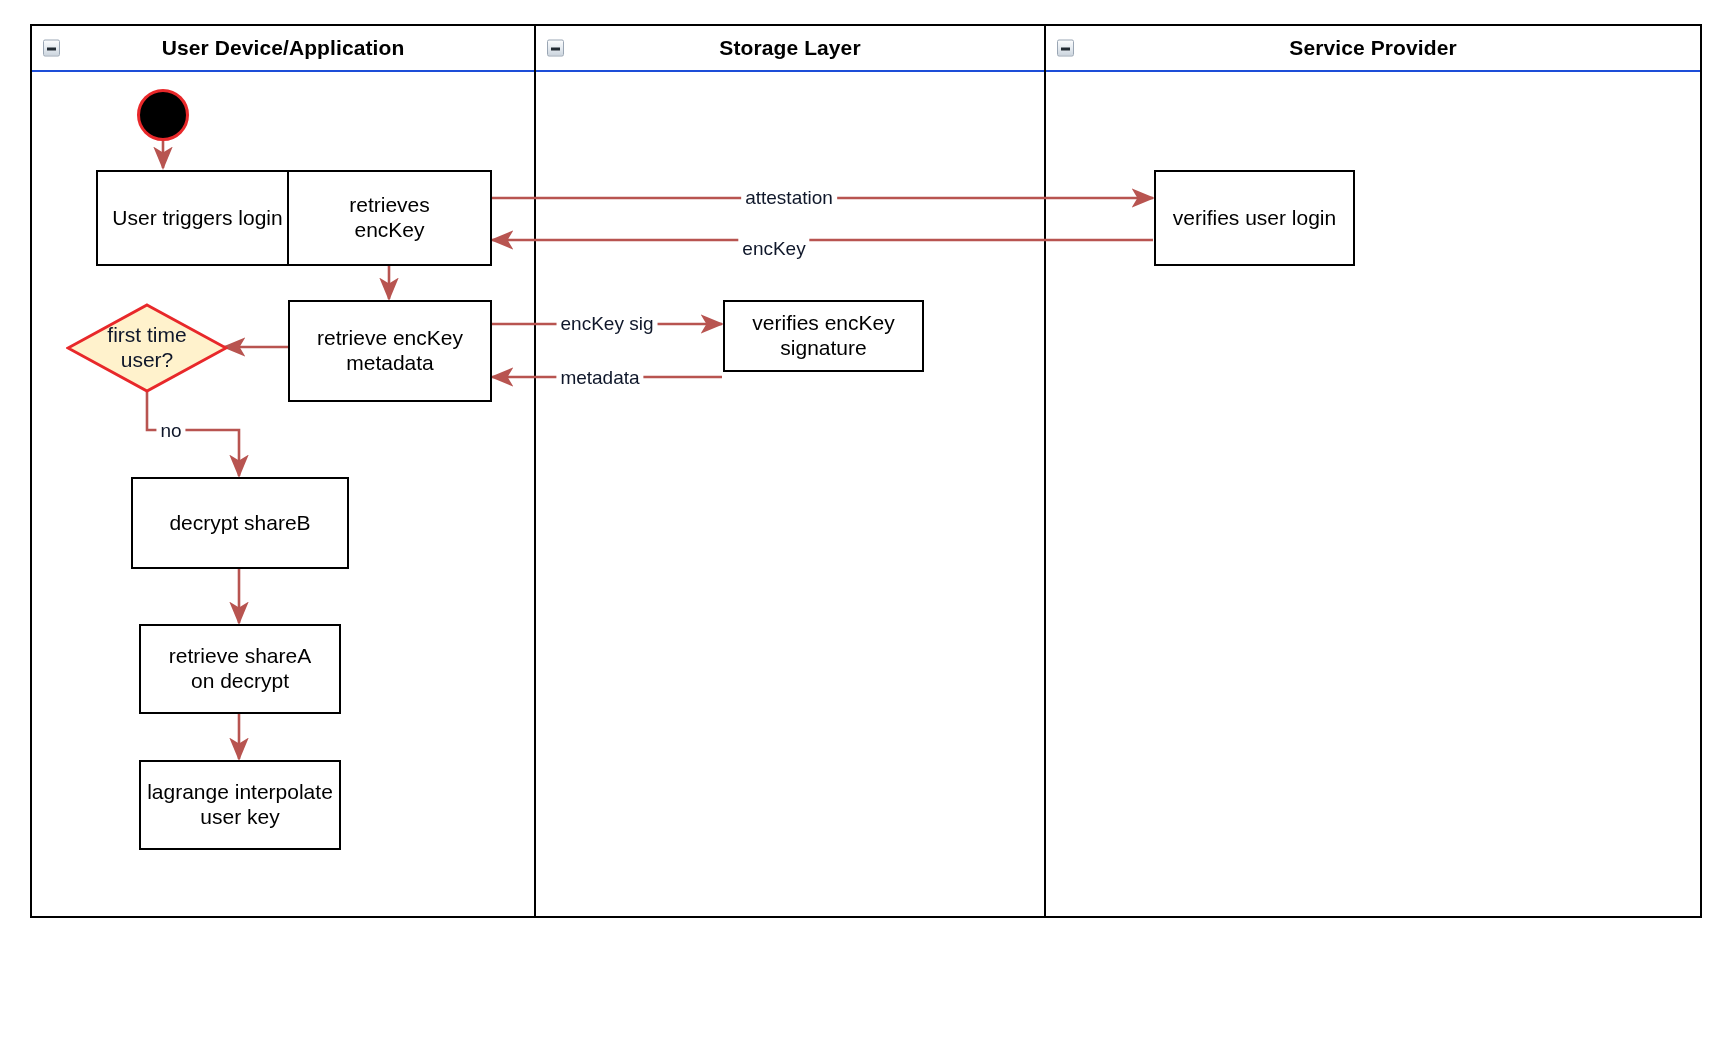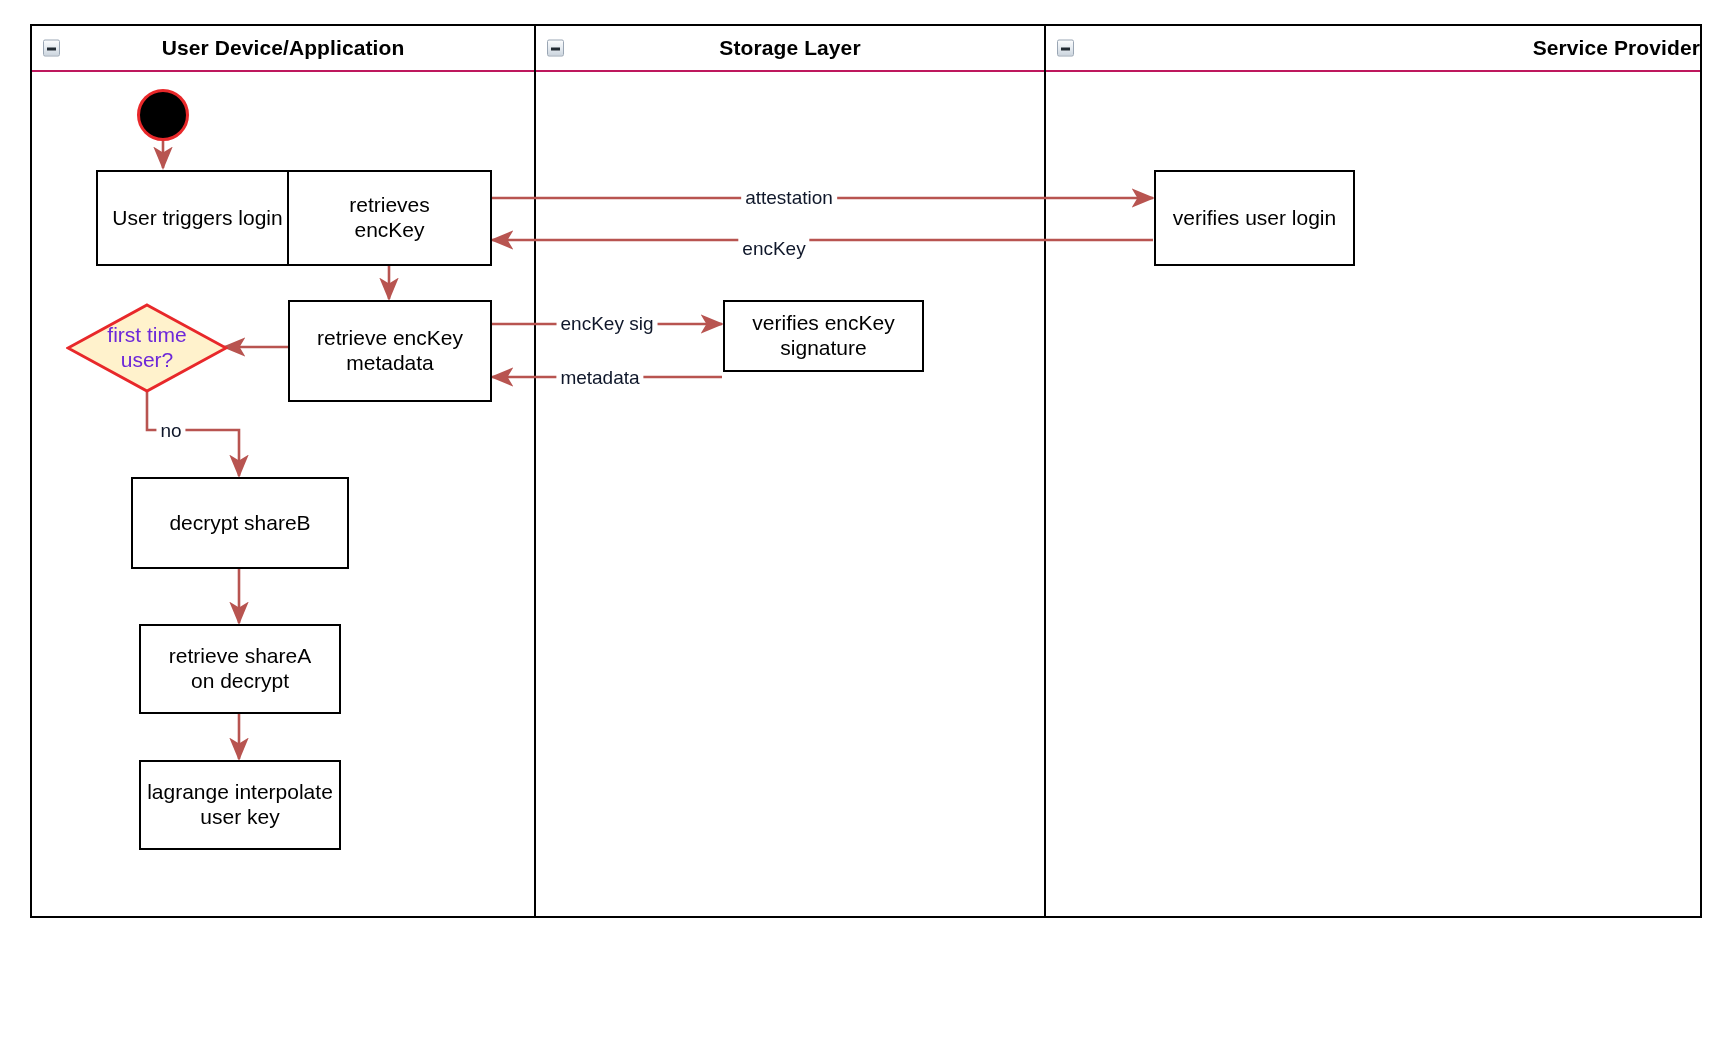--- a/index.html
+++ b/index.html
@@ -38,21 +38,21 @@
     top: 0;
     width: 2px;
     height: 100%;
     background: #000000;
   }
   .lane-header {
     position: absolute;
     top: 0;
     height: 46px;
     box-sizing: border-box;
-    border-bottom: 2px solid #be185d;
+    border-bottom: 2px solid #1d4ed8;
     background: #ffffff;
     display: flex;
     align-items: center;
     justify-content: center;
   }
   .lane-title {
     font-size: 21px;
     font-weight: bold;
     color: #000000;
     letter-spacing: 0.1px;
@@ -118,21 +118,21 @@
     position: absolute;
     left: 0;
     top: 0;
     width: 100%;
     height: 100%;
     display: flex;
     align-items: center;
     justify-content: center;
     text-align: center;
     font-size: 21px;
-    color: #6d28d9;
+    color: #0f172a;
     line-height: 1.18;
     white-space: pre-line;
     pointer-events: none;
   }
 
   
   #edges {
     position: absolute;
     left: 0;
     top: 0;
@@ -165,21 +165,21 @@
 
     <div class="lane-divider" style="left:502px;"></div>
     <div class="lane" style="left:504px; width:508px;"></div>
     <div class="lane-header" style="left:504px; width:508px;">
       <span class="collapse-icon"></span>
       <span class="lane-title">Storage Layer</span>
     </div>
 
     <div class="lane-divider" style="left:1012px;"></div>
     <div class="lane" style="left:1014px; width:654px;"></div>
-    <div class="lane-header" style="left:1014px; width:654px;justify-content:flex-end;">
+    <div class="lane-header" style="left:1014px; width:654px;">
       <span class="collapse-icon"></span>
       <span class="lane-title">Service Provider</span>
     </div>
   </div>
 
   <svg id="edges" viewBox="0 0 1732 1038" xmlns="http://www.w3.org/2000/svg">
     <defs>
       <marker id="ah" viewBox="0 0 12 10" refX="11" refY="5" markerWidth="9" markerHeight="8" orient="auto-start-reverse">
         <path d="M0,0 L12,5 L0,10 L3,5 Z" fill="#b85450"></path>
       </marker>

